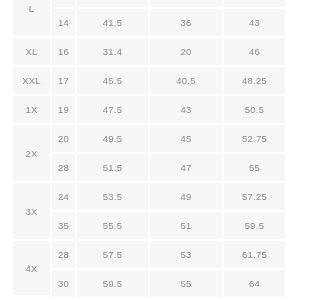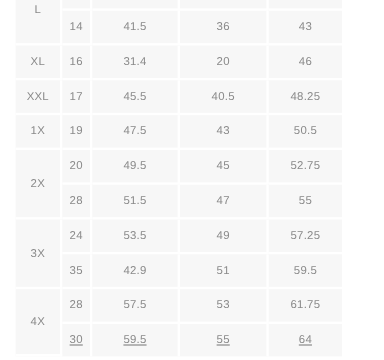--- a/index.html
+++ b/index.html
@@ -51,21 +51,20 @@
     letter-spacing: 0.2px;
     font-weight: 400;
   }
 
   table.size-table td:last-child {
     border-right: none;
   }
 
   table.size-table tr:last-child td {
     border-bottom: none;
-    text-decoration: underline;
   }
 
   
   td.size-label {
     color: #7d7d7d;
     font-size: 9.5px;
   }
 
   
   col.c-size  { width: 39px; }
@@ -141,21 +140,21 @@
           </tr>
           <tr>
             <td class="size-label" rowspan="2">3X</td>
             <td>24</td>
             <td>53.5</td>
             <td>49</td>
             <td>57.25</td>
           </tr>
           <tr class="row-divider-strong">
             <td>35</td>
-            <td>42.9</td>
+            <td>55.5</td>
             <td>51</td>
             <td>59.5</td>
           </tr>
           <tr>
             <td class="size-label" rowspan="2">4X</td>
             <td>28</td>
             <td>57.5</td>
             <td>53</td>
             <td>61.75</td>
           </tr>

